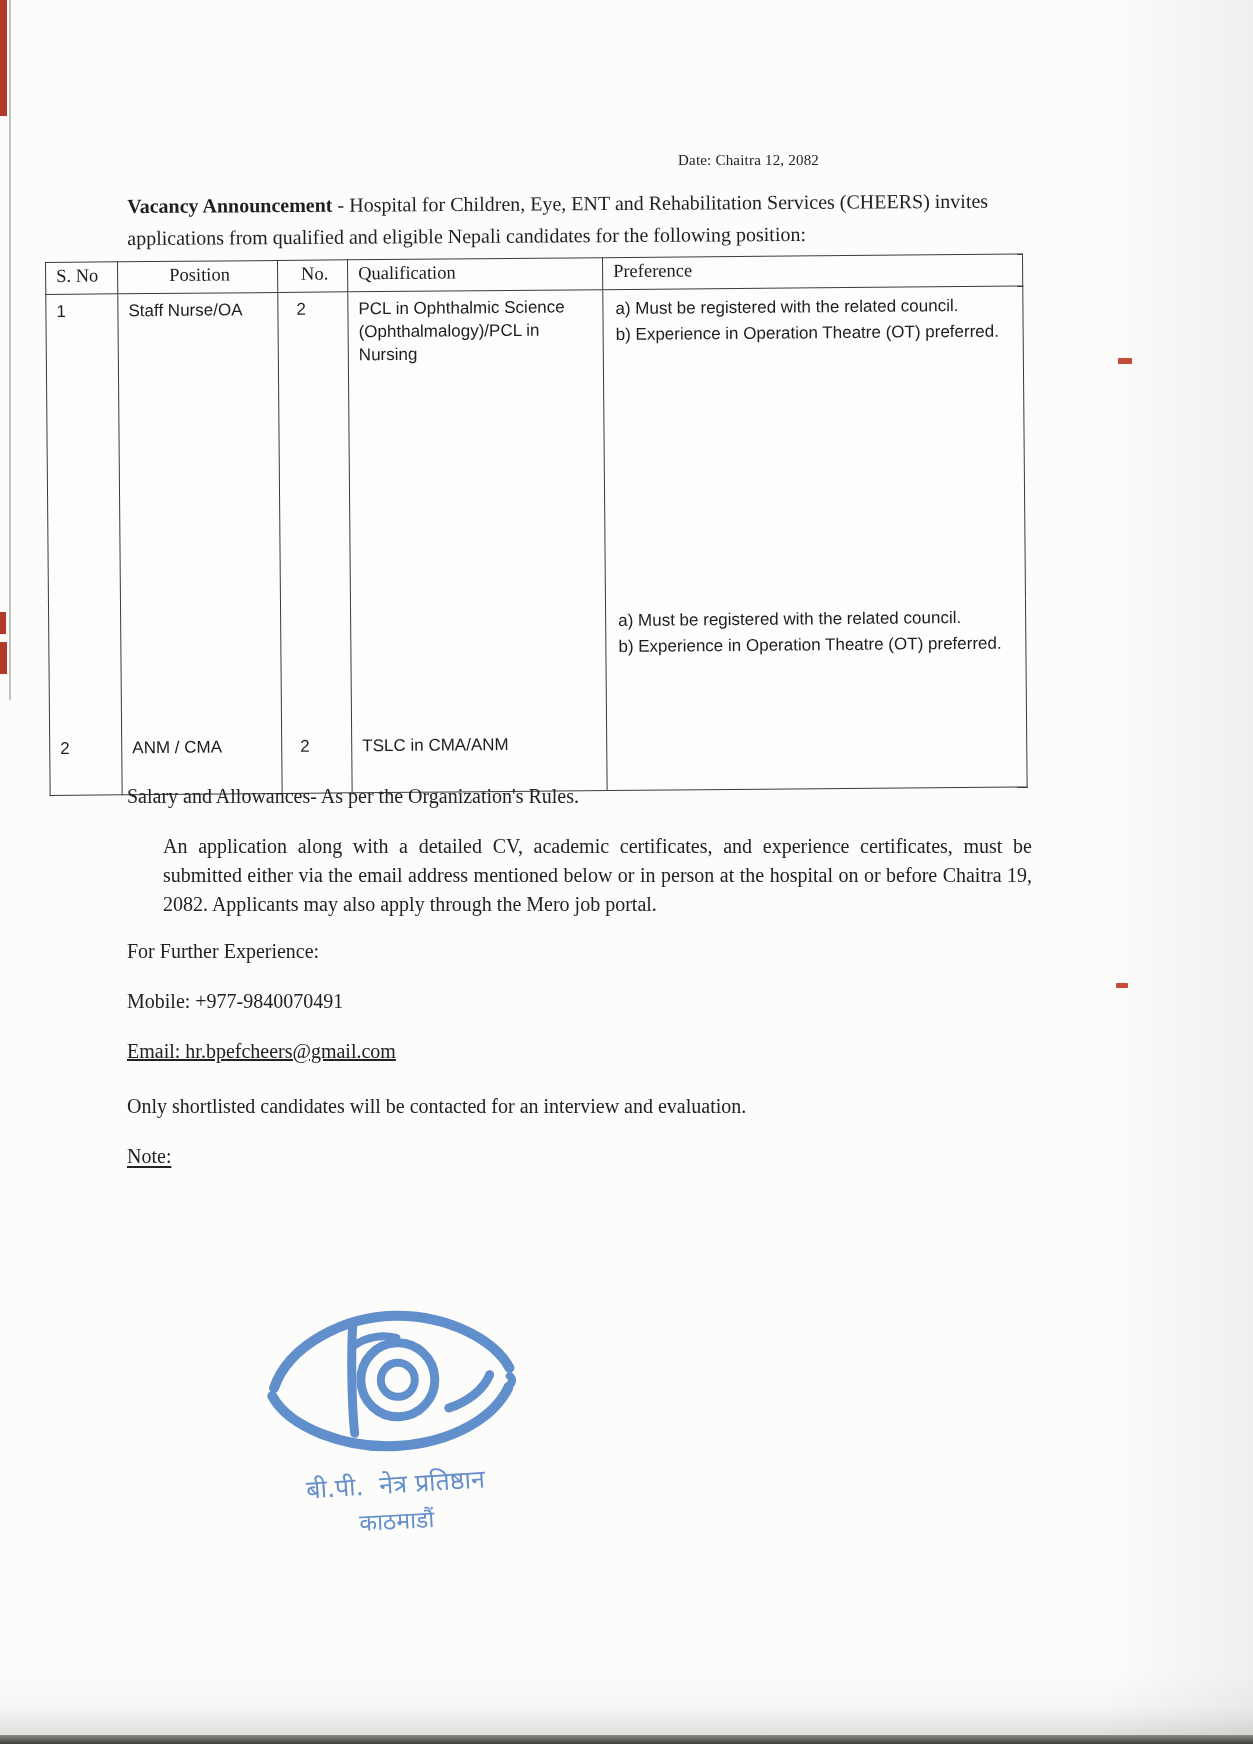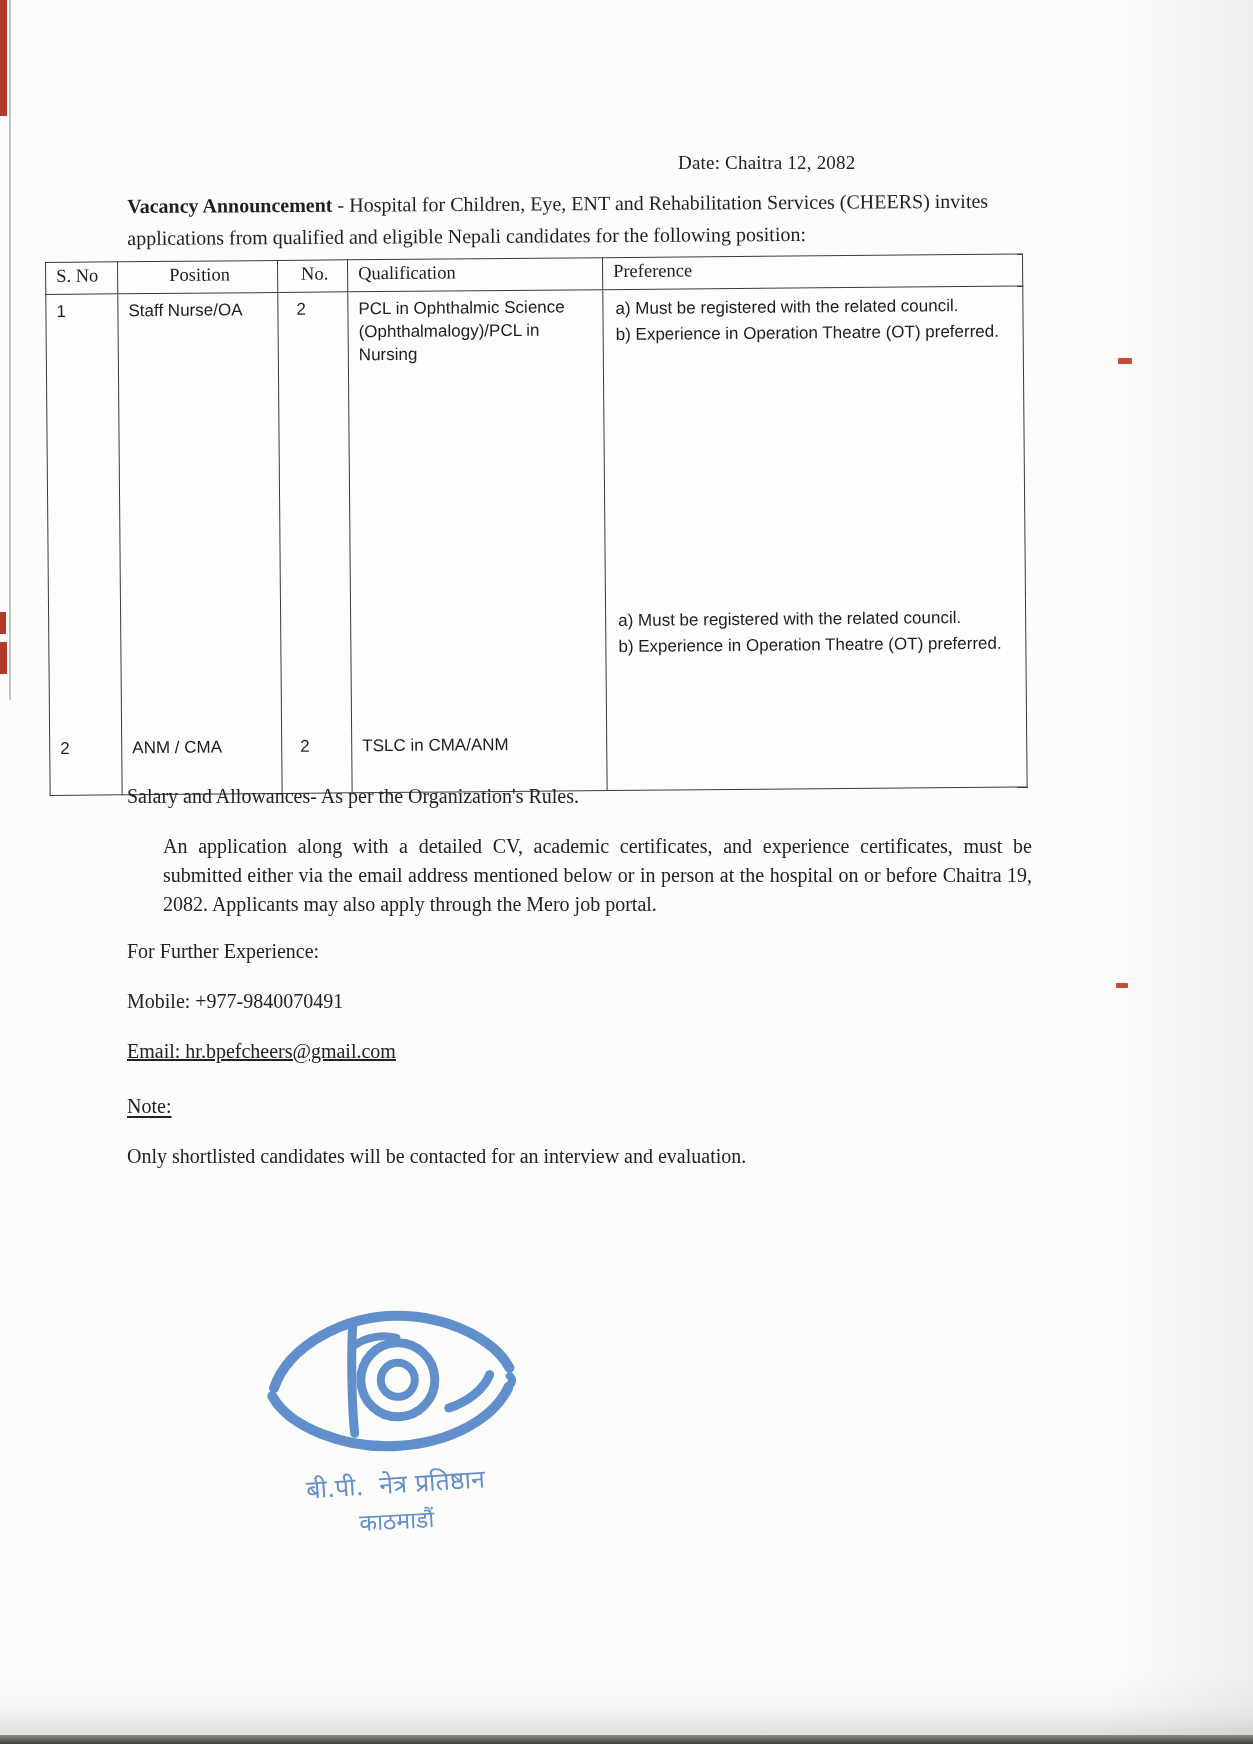--- a/index.html
+++ b/index.html
@@ -21,21 +21,21 @@
     left:0;bottom:0;width:1253px;height:9px;
     background:linear-gradient(to bottom,#8d8d87,#3e3e3a);
   }
   .bottom-shade{
     left:0;bottom:9px;width:1253px;height:26px;
     background:linear-gradient(to bottom,rgba(0,0,0,0),rgba(0,0,0,.07));
   }
   .red-dash{background:#c24b3a;border-radius:1px;}
 
   
-  .date-line{top:152px;left:678px;font-size:19px;letter-spacing:.2px;color:#222;}
+  .date-line{top:152px;left:678px;font-size:15px;letter-spacing:.2px;color:#222;}
   .intro{
     top:190px;left:127px;width:900px;font-size:20px;line-height:1.6;
     color:#1f1f1f;transform:rotate(-0.35deg);transform-origin:left top;
   }
   .intro b{font-weight:700;}
 
   
   .table-wrap{top:262px;left:45px;transform:rotate(-0.5deg);transform-origin:left top;}
   table{border-collapse:collapse;table-layout:fixed;width:977px;background:rgba(255,255,255,.35);}
   th,td{border:1.6px solid #3c3c3c;vertical-align:top;color:#1d1d1d;}
@@ -138,22 +138,22 @@
     </tbody>
   </table>
 </div>
 
 <div class="abs body-text">
   <p>Salary and Allowances- As per the Organization's Rules.</p>
   <p class="just">An application along with a detailed CV, academic certificates, and experience certificates, must be submitted either via the email address mentioned below or in person at the hospital on or before Chaitra 19, 2082. Applicants may also apply through the Mero job portal.</p>
   <p>For Further Experience:</p>
   <p>Mobile: +977-9840070491</p>
   <p class="gap-big">Email: hr.bpefcheers@gmail.com</p>
+  <p>Only shortlisted candidates will be contacted for an interview and evaluation.</p>
   <p><span class="note-label">Note:</span></p>
-  <p>Only shortlisted candidates will be contacted for an interview and evaluation.</p>
 </div>
 
 <div class="abs stamp">
   <svg width="280" height="180" viewBox="0 0 280 180">
     <g fill="none" stroke="#4b80c6" stroke-linecap="round">
 
       <path d="M22,92 C38,50 95,22 148,24 C200,26 244,52 258,80" stroke-width="10"></path>
       <path d="M20,100 C36,132 92,156 146,154 C198,152 240,130 256,100" stroke-width="10"></path>
       <path d="M258,88 C262,92 260,96 256,98" stroke-width="8"></path>
 

